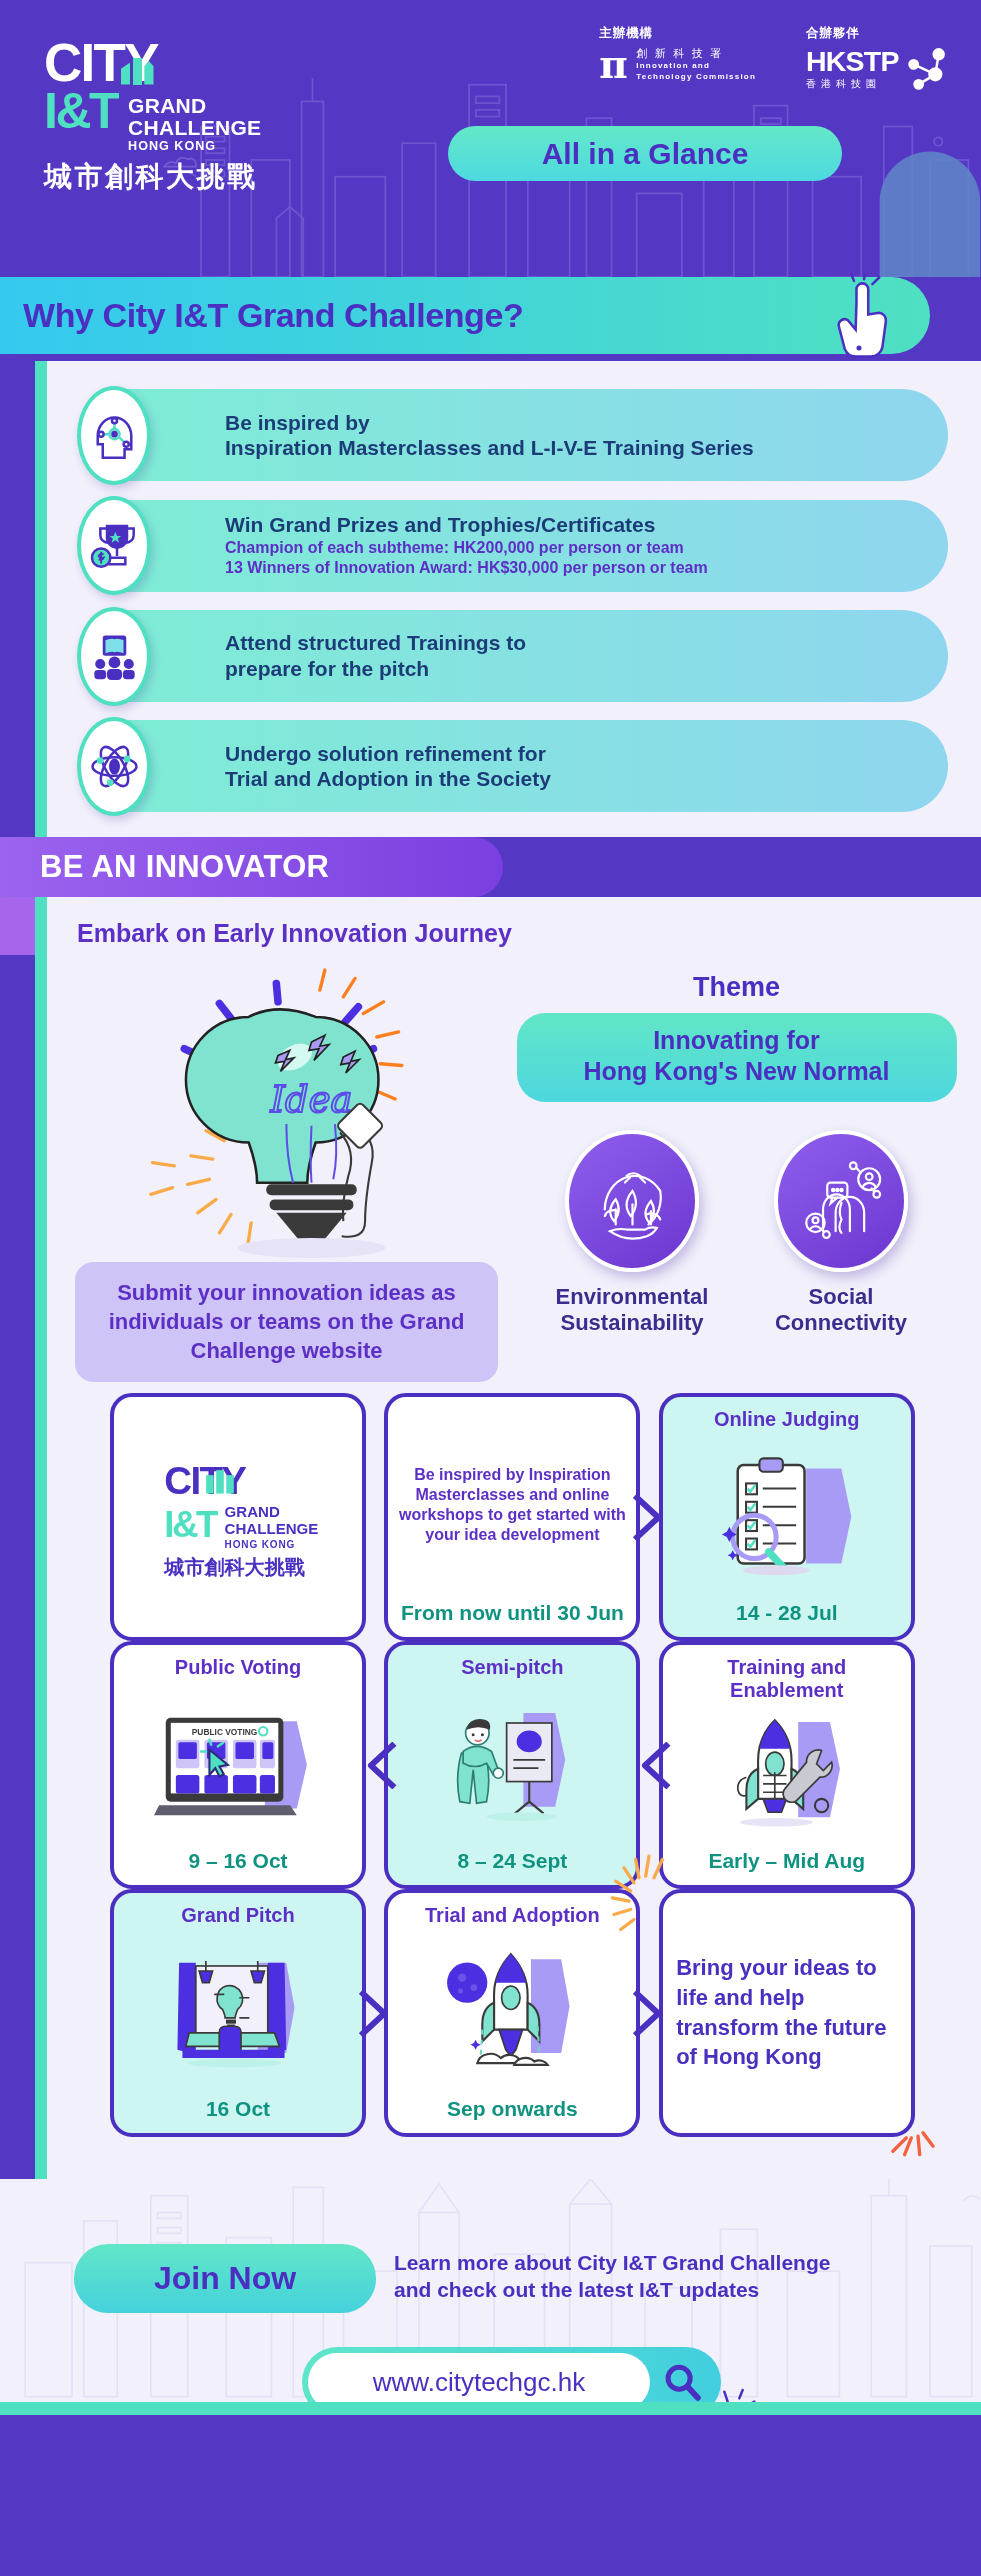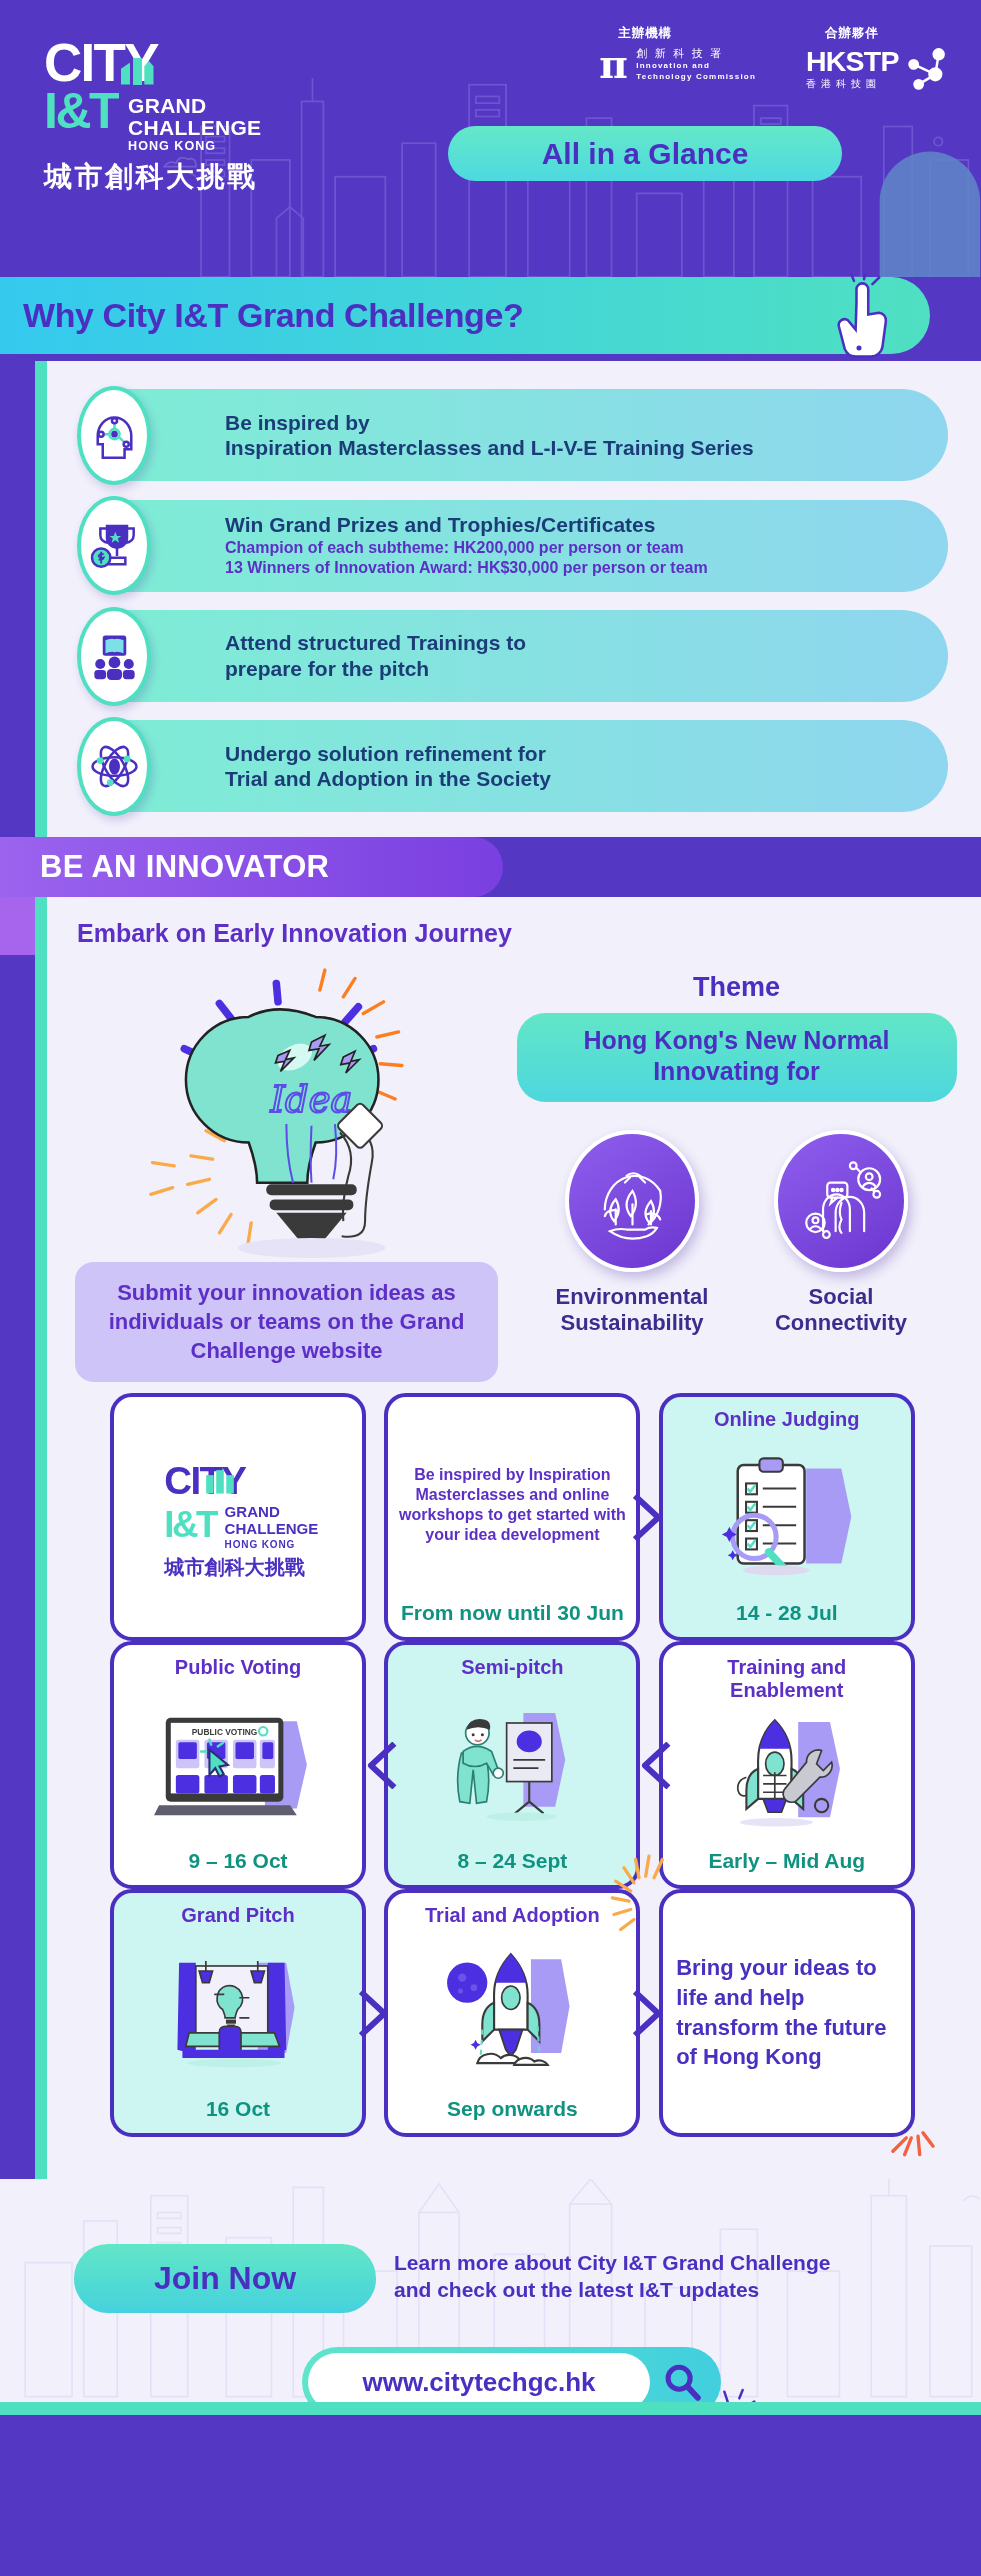--- a/index.html
+++ b/index.html
@@ -55,21 +55,21 @@
   .logo-gc .g2 { font-size: 21px; }
   .logo-gc .g3 { font-size: 12.6px; letter-spacing: 1px; margin-top: 1.7px; }
   .logo-cn {
     color: #fff; font-size: 28px; font-weight: bold; letter-spacing: 2.5px;
     margin-top: 5px; font-family: "DejaVu Sans", sans-serif;
   }
 
   .partners { position: absolute; right: 34px; top: 25px; display: flex; gap: 50px; }
   .partner { color: #fff; }
   .partner .ptitle { font-size: 12.6px; font-weight: bold; margin-bottom: 4.2px;
-    font-family: "DejaVu Sans", sans-serif; letter-spacing: 0.8px; text-align: left; margin-left: 19px; }
+    font-family: "DejaVu Sans", sans-serif; letter-spacing: 0.8px; text-align: left; }
   .itc-row { display: flex; align-items: center; gap: 8.4px; }
   .itc-pi { font-size: 39px; line-height: .8; font-family: "DejaVu Serif", serif; font-weight: bold; }
   .itc-txt .cn { font-size: 11px; letter-spacing: 7.5px; font-family: "DejaVu Sans", sans-serif; }
   .itc-txt .en { font-size: 8px; font-weight: bold; letter-spacing: 1.2px; line-height: 1.35; }
   .hkstp-row { display: flex; align-items: center; gap: 3.4px; }
   .hkstp-en { font-size: 28.5px; font-weight: bold; letter-spacing: -0.8px; line-height: 1; }
   .hkstp-cn { font-size: 10px; letter-spacing: 5px; font-family: "DejaVu Sans", sans-serif; margin-top: 1.7px; }
 
   .glance-pill {
     position: absolute; left: 448px; top: 126px;
@@ -189,21 +189,21 @@
     color: #4a2fc0; font-size: 21px; font-weight: bold; line-height: 1.3;
   }
   .search-bar {
     position: absolute; left: 302px; top: 168px; width: 419px; height: 70px;
     border-radius: 35px; background: linear-gradient(90deg,#5fe5ca 0%,#42cfde 100%);
     display: flex; align-items: center; padding: 5.9px;
   }
   .search-inner {
     flex: 1; height: 100%; background: #fff; border-radius: 30px;
     display: flex; align-items: center; justify-content: center;
-    color: #4a2fc0; font-size: 26px; font-weight: bold;
+    color: #4a2fc0; font-size: 26px; font-weight: normal;
   }
   .search-btn { width: 65px; display: flex; align-items: center; justify-content: center; }
   .cursor-icon { position: absolute; left: 716px; top: 209px; width: 50px; height: 59px; }
   .foot-strip-teal { position: absolute; left: 0; bottom: 15px; width: 981px; height: 13.4px; background: #4fe0c2; }
   .foot-strip-purple { position: absolute; left: 0; bottom: 0; width: 981px; height: 15px; background: #5438c4; }
   .left-rail { position: absolute; left: 0; top: 277px; width: 35px; height: 2050px; background: #5438c4; }
   .lilac-strip { position: absolute; left: 0; top: 885px; width: 35px; height: 70px; background: #a764ec; }
 </style>
 </head>
 <body>
@@ -454,22 +454,22 @@
         </svg>
       </div>
 
       <div class="submit-box">
         <span>Submit your innovation ideas as individuals or teams on the Grand Challenge website</span>
       </div>
 
       <div class="theme-col">
         <div class="theme-label">Theme</div>
         <div class="theme-pill">
+          <div>Innovating for</div>
           <div>Hong Kong's New Normal</div>
-          <div>Innovating for</div>
         </div>
         <div class="subthemes">
           <div class="subtheme">
             <div class="sub-circle">
               <svg width="89" height="94" viewBox="0 0 106 112">
                 <g fill="none" stroke="#fff" stroke-width="2.6" stroke-linecap="round">
                   <path d="M20 66 a36 40 0 0 1 66 -22"></path>
                   <path d="M86 44 a36 40 0 0 1 -14 40"></path>
                   <path d="M46 26 a12 12 0 0 1 16 0 M44 34 l6 -6 M62 28 l6 6"></path>
                   <path d="M53 44 q-13 16 -2 30 q11 -14 2 -30z"></path>

